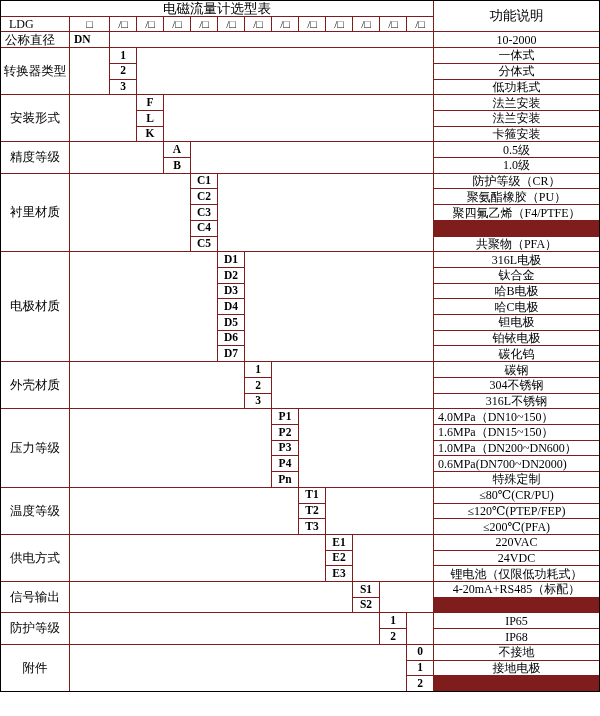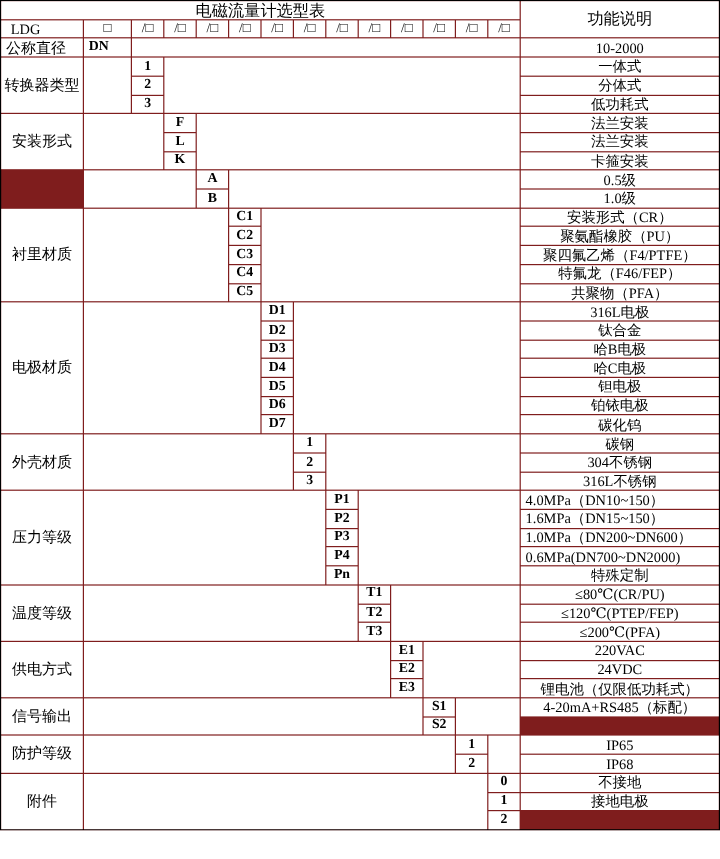--- a/index.html
+++ b/index.html
@@ -65,36 +65,36 @@
     <div class="cell filler" style="grid-area: 4 / 4 / 7 / 15;"></div>
     <div class="cell cat" style="grid-area: 7 / 1 / 10;">安装形式</div>
     <div class="cell filler" style="grid-area: 7 / 2 / 10 / 4;"></div>
     <div class="cell code" style="grid-area: 7 / 4;">F</div>
     <div class="cell desc" style="grid-area: 7 / 15;">法兰安装</div>
     <div class="cell code" style="grid-area: 8 / 4;">L</div>
     <div class="cell desc" style="grid-area: 8 / 15;">法兰安装</div>
     <div class="cell code" style="grid-area: 9 / 4;">K</div>
     <div class="cell desc" style="grid-area: 9 / 15;">卡箍安装</div>
     <div class="cell filler" style="grid-area: 7 / 5 / 10 / 15;"></div>
+    <div class="cell cat" style="grid-area: 10 / 1 / 12;">精度等级</div>
     <div class="cell filler" style="grid-area: 10 / 2 / 12 / 5;"></div>
     <div class="cell code" style="grid-area: 10 / 5;">A</div>
     <div class="cell desc" style="grid-area: 10 / 15;">0.5级</div>
     <div class="cell code" style="grid-area: 11 / 5;">B</div>
     <div class="cell desc" style="grid-area: 11 / 15;">1.0级</div>
     <div class="cell filler" style="grid-area: 10 / 6 / 12 / 15;"></div>
     <div class="cell cat" style="grid-area: 12 / 1 / 17;">衬里材质</div>
     <div class="cell filler" style="grid-area: 12 / 2 / 17 / 6;"></div>
     <div class="cell code" style="grid-area: 12 / 6;">C1</div>
-    <div class="cell desc" style="grid-area: 12 / 15;">安装形式（CR）</div>
+    <div class="cell desc" style="grid-area: 12 / 15;">防护等级（CR）</div>
     <div class="cell code" style="grid-area: 13 / 6;">C2</div>
     <div class="cell desc" style="grid-area: 13 / 15;">聚氨酯橡胶（PU）</div>
     <div class="cell code" style="grid-area: 14 / 6;">C3</div>
     <div class="cell desc" style="grid-area: 14 / 15;">聚四氟乙烯（F4/PTFE）</div>
     <div class="cell code" style="grid-area: 15 / 6;">C4</div>
-    <div class="cell desc" style="grid-area: 15 / 15;">特氟龙（F46/FEP）</div>
     <div class="cell code" style="grid-area: 16 / 6;">C5</div>
     <div class="cell desc" style="grid-area: 16 / 15;">共聚物（PFA）</div>
     <div class="cell filler" style="grid-area: 12 / 7 / 17 / 15;"></div>
     <div class="cell cat" style="grid-area: 17 / 1 / 24;">电极材质</div>
     <div class="cell filler" style="grid-area: 17 / 2 / 24 / 7;"></div>
     <div class="cell code" style="grid-area: 17 / 7;">D1</div>
     <div class="cell desc" style="grid-area: 17 / 15;">316L电极</div>
     <div class="cell code" style="grid-area: 18 / 7;">D2</div>
     <div class="cell desc" style="grid-area: 18 / 15;">钛合金</div>
     <div class="cell code" style="grid-area: 19 / 7;">D3</div>

